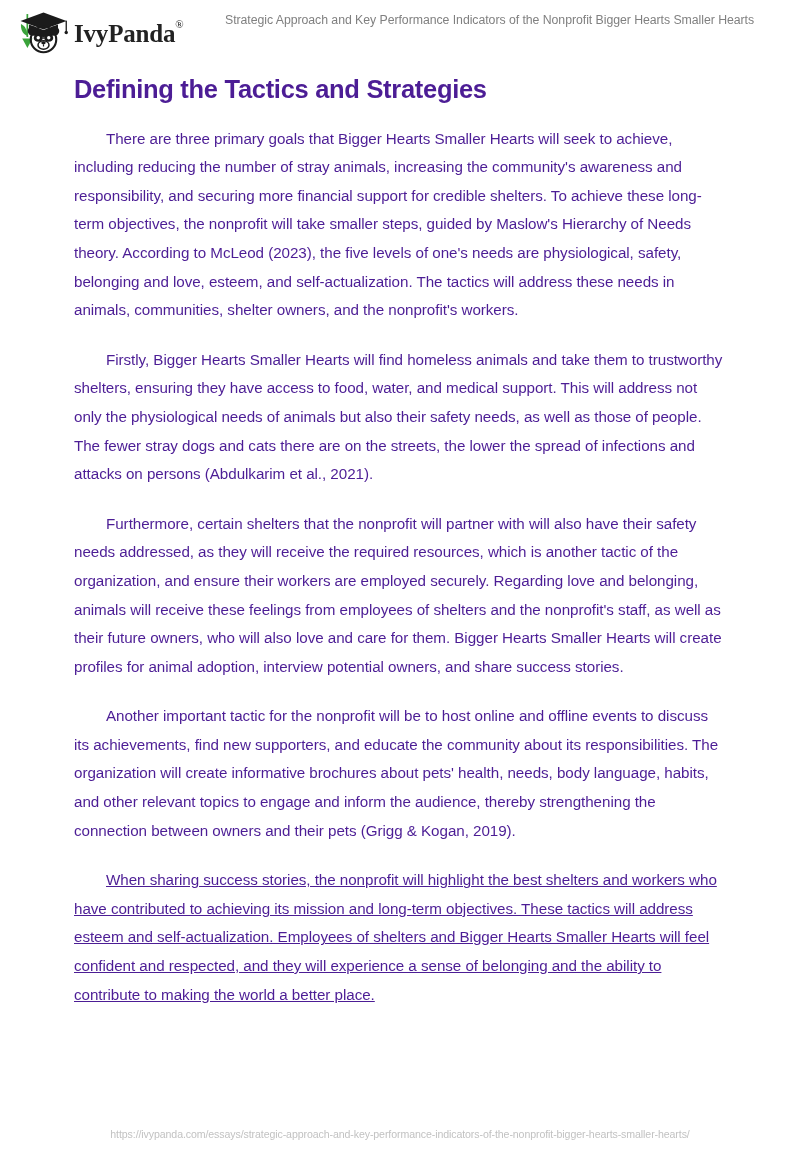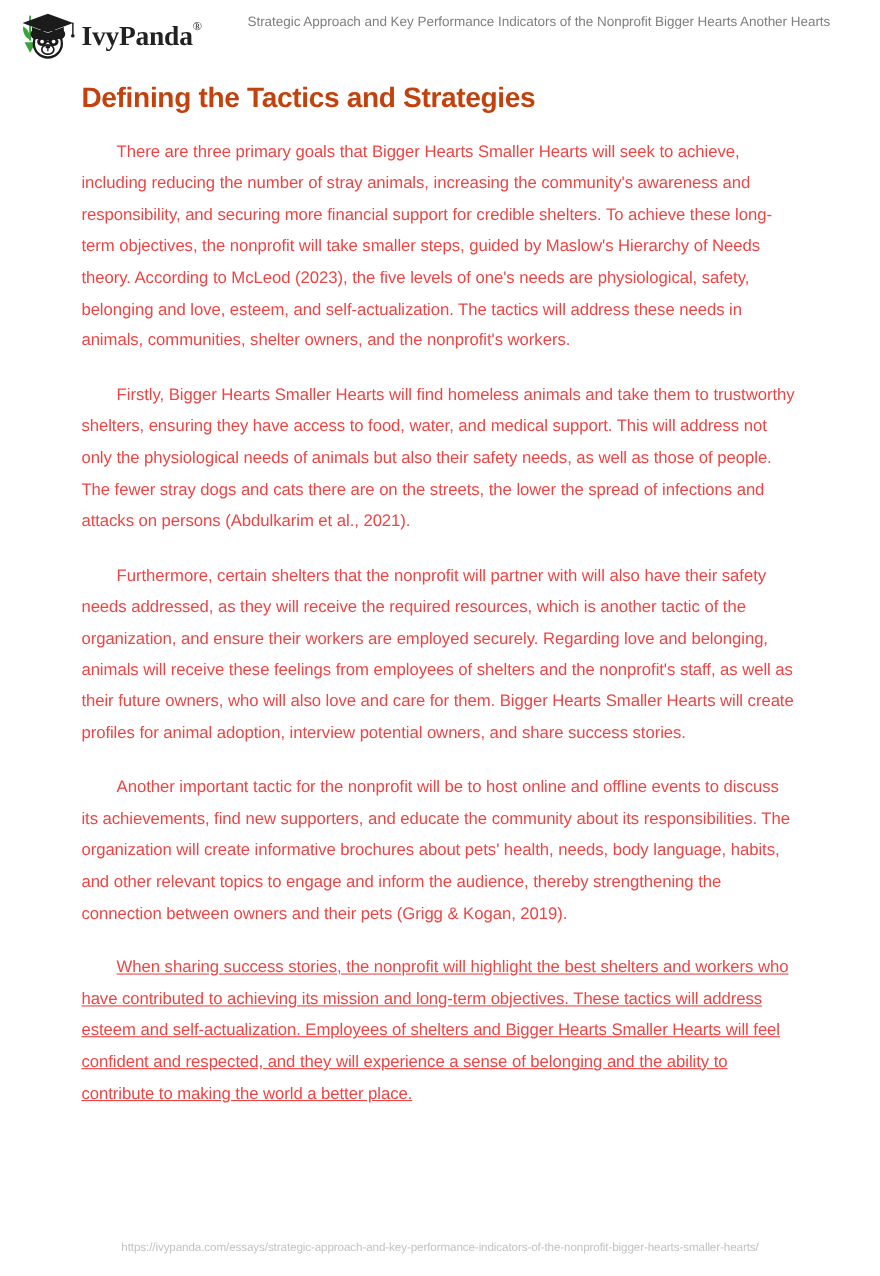--- a/index.html
+++ b/index.html
@@ -90,30 +90,30 @@
   .doc {
     position: absolute;
     left: 74px;
     top: 74px;
     width: 650px;
   }
 
   .doc-heading {
     font-size: 25.5px;
     font-weight: bold;
-    color: #c2410c;
+    color: #4c1d95;
     margin: 0 0 20px 0;
     letter-spacing: -0.3px;
     line-height: 1.2;
   }
 
   .doc-para {
     font-size: 15.2px;
     line-height: 28.6px;
-    color: #ef4444;
+    color: #4c1d95;
     margin: 0 0 21px 0;
     text-indent: 32px;
     text-align: left;
     letter-spacing: -0.05px;
   }
   .doc-para:last-child { margin-bottom: 0; text-decoration: underline; }
 
   
   .page-footer {
     position: absolute;
@@ -181,21 +181,21 @@
         <g fill="none" stroke="#1b1b1b" stroke-width="3">
           <ellipse cx="55" cy="68" rx="11" ry="8.5"></ellipse>
         </g>
 
         <ellipse cx="55" cy="63.5" rx="4.4" ry="3.2" fill="#1b1b1b"></ellipse>
         <path d="M55 66.5 L55 71" stroke="#1b1b1b" stroke-width="2.4" fill="none"></path>
       </svg>
       <span class="brand-name"><span>IvyPanda</span><span class="brand-reg">®</span></span>
     </div>
 
-    <div class="header-title">Strategic Approach and Key Performance Indicators of the Nonprofit Bigger Hearts Another Hearts</div>
+    <div class="header-title">Strategic Approach and Key Performance Indicators of the Nonprofit Bigger Hearts Smaller Hearts</div>
   </div>
 
   <div class="doc">
     <h1 class="doc-heading">Defining the Tactics and Strategies</h1>
 
     <p class="doc-para">There are three primary goals that Bigger Hearts Smaller Hearts will seek to achieve, including reducing the number of stray animals, increasing the community's awareness and responsibility, and securing more financial support for credible shelters. To achieve these long-term objectives, the nonprofit will take smaller steps, guided by Maslow's Hierarchy of Needs theory. According to McLeod (2023), the five levels of one's needs are physiological, safety, belonging and love, esteem, and self-actualization. The tactics will address these needs in animals, communities, shelter owners, and the nonprofit's workers.</p>
     <p class="doc-para">Firstly, Bigger Hearts Smaller Hearts will find homeless animals and take them to trustworthy shelters, ensuring they have access to food, water, and medical support. This will address not only the physiological needs of animals but also their safety needs, as well as those of people. The fewer stray dogs and cats there are on the streets, the lower the spread of infections and attacks on persons (Abdulkarim et al., 2021).</p>
     <p class="doc-para">Furthermore, certain shelters that the nonprofit will partner with will also have their safety needs addressed, as they will receive the required resources, which is another tactic of the organization, and ensure their workers are employed securely. Regarding love and belonging, animals will receive these feelings from employees of shelters and the nonprofit's staff, as well as their future owners, who will also love and care for them. Bigger Hearts Smaller Hearts will create profiles for animal adoption, interview potential owners, and share success stories.</p>
     <p class="doc-para">Another important tactic for the nonprofit will be to host online and offline events to discuss its achievements, find new supporters, and educate the community about its responsibilities. The organization will create informative brochures about pets' health, needs, body language, habits, and other relevant topics to engage and inform the audience, thereby strengthening the connection between owners and their pets (Grigg &amp; Kogan, 2019).</p>
     <p class="doc-para">When sharing success stories, the nonprofit will highlight the best shelters and workers who have contributed to achieving its mission and long-term objectives. These tactics will address esteem and self-actualization. Employees of shelters and Bigger Hearts Smaller Hearts will feel confident and respected, and they will experience a sense of belonging and the ability to contribute to making the world a better place.</p>

